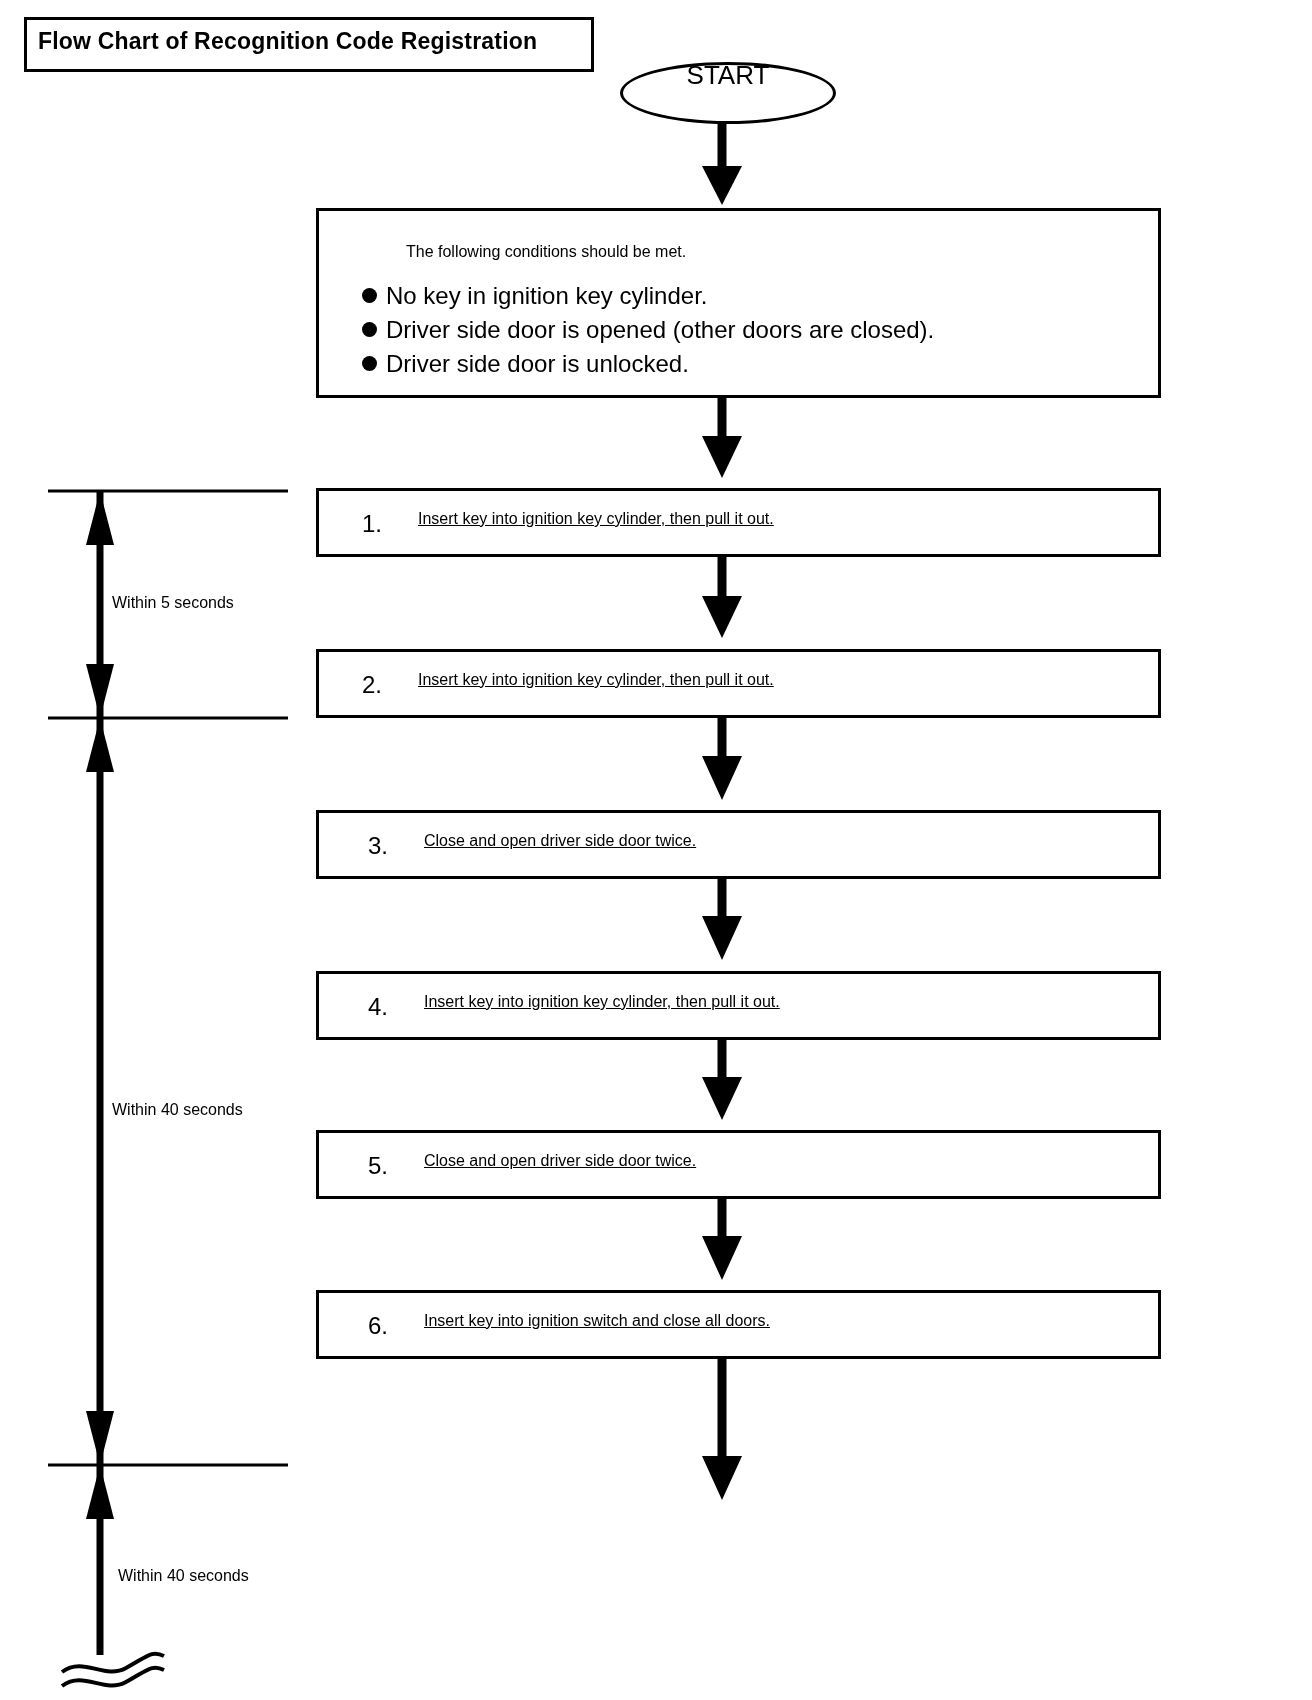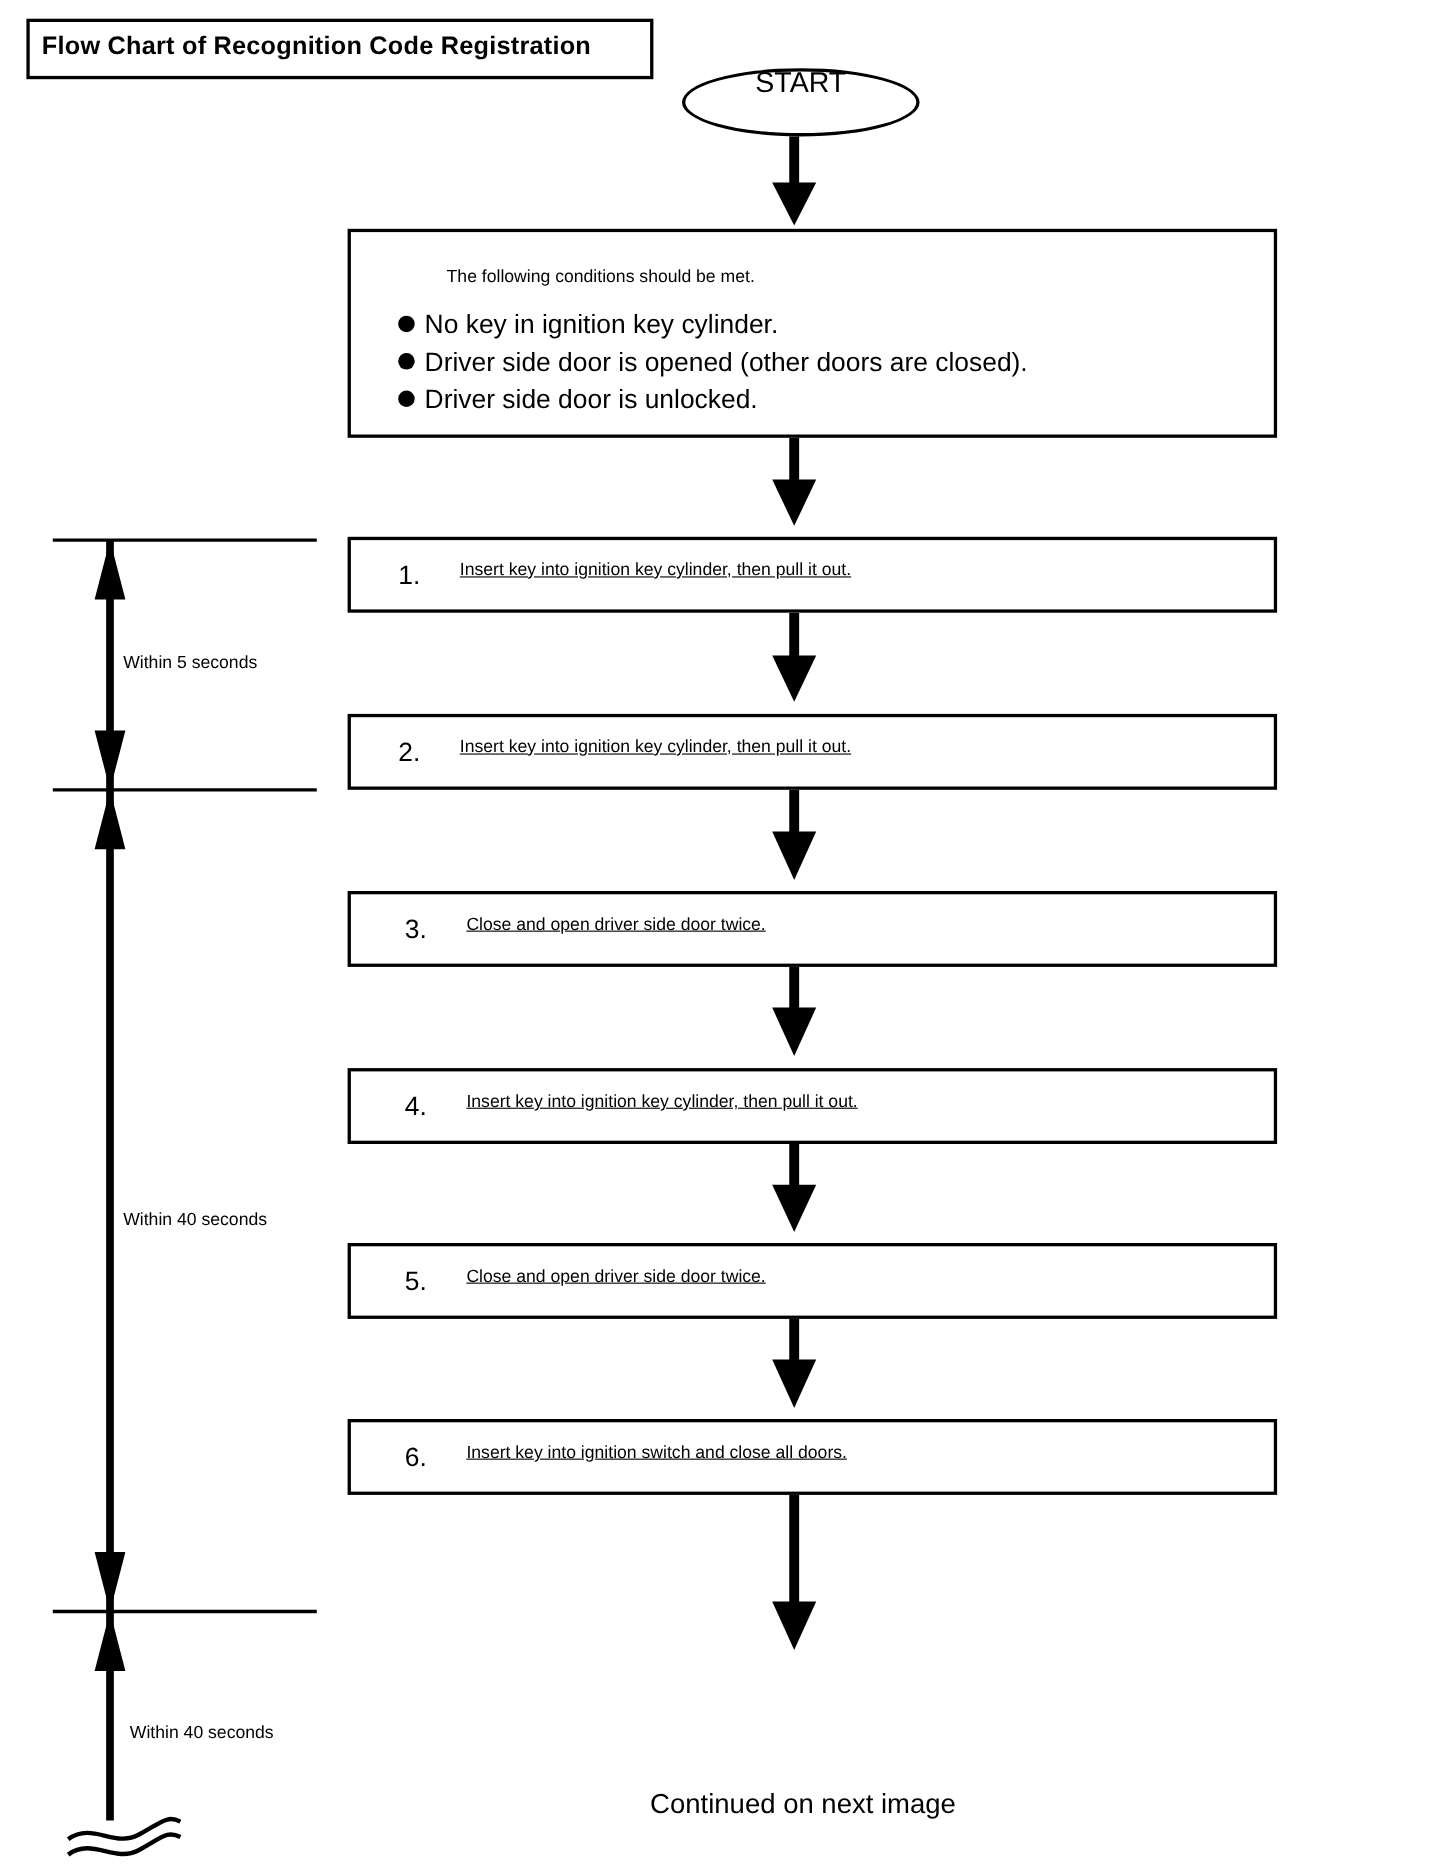--- a/index.html
+++ b/index.html
@@ -255,15 +255,14 @@
   <div class="step-text" style="left:424px; top:1152px;">Close and open driver side door twice.</div>
 
   <div class="proc-box" style="left:316px; top:1290px; width:845px; height:69px;"></div>
   <div class="step-num" style="left:368px; top:1312px;">6.</div>
   <div class="step-text" style="left:424px; top:1312px;">Insert key into ignition switch and close all doors.</div>
 
   <div class="timing-label" style="left:112px; top:594px;">Within 5 seconds</div>
   <div class="timing-label" style="left:112px; top:1101px;">Within 40 seconds</div>
   <div class="timing-label" style="left:118px; top:1567px;">Within 40 seconds</div>
 
-  <div id="continued-label">Continued on next image</div>
 
 </div>
 
 </body></html>

